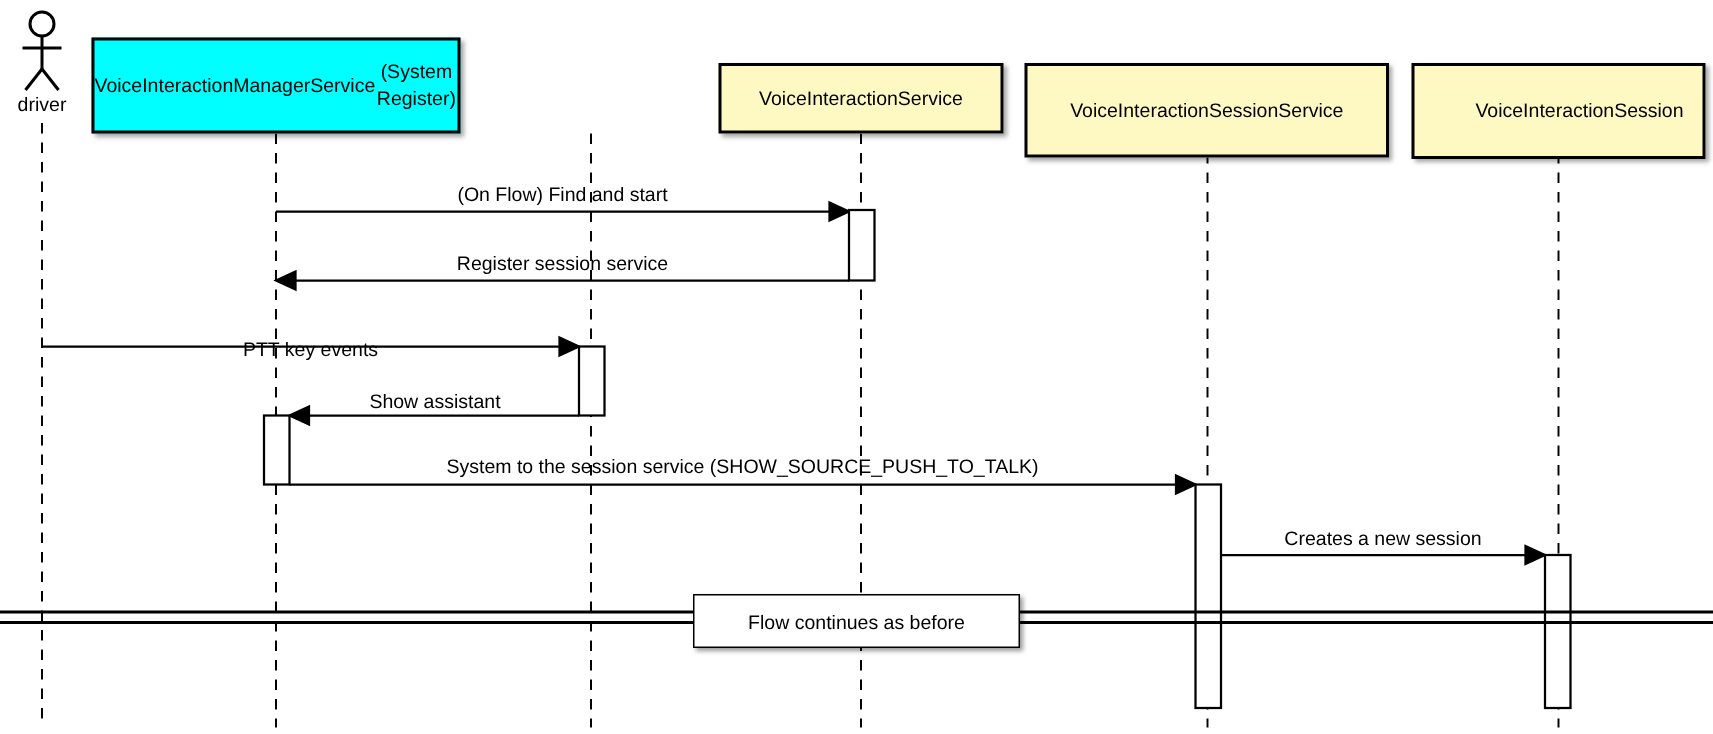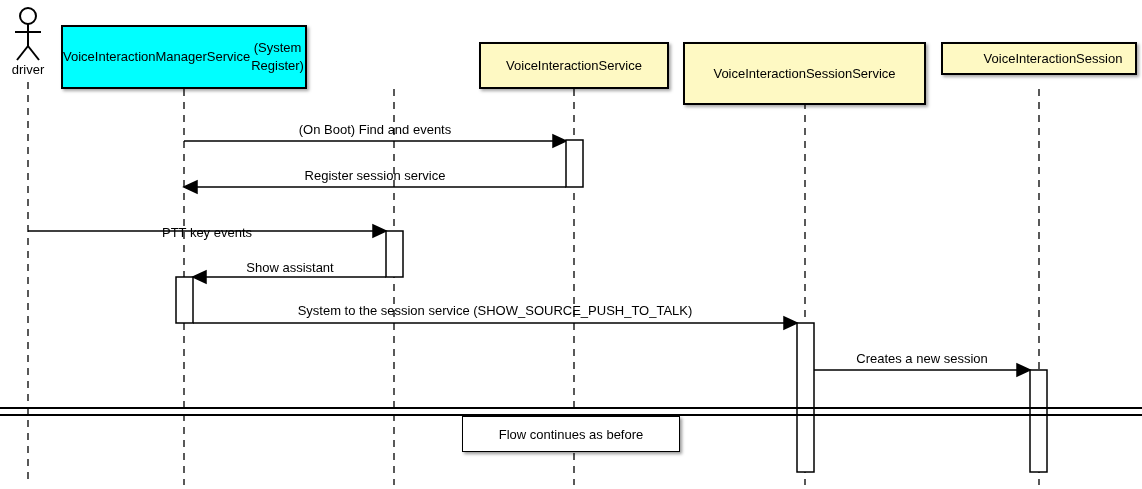--- a/index.html
+++ b/index.html
@@ -21,21 +21,21 @@
     font-size:13px; white-space:nowrap;
   }
   .msg {
     position:absolute; transform:translateX(-50%);
     font-size:13px; white-space:nowrap;
   }
   .divider-label {
     position:absolute; left:462px; top:396px; width:218px; height:36px;
     box-sizing:border-box; background:#FFFFFF; border:1.5px solid #000;
     box-shadow:2px 2px 3px rgba(0,0,0,0.4);
-    display:flex; align-items:center; justify-content:center; font-size:13px;margin-top:20px;
+    display:flex; align-items:center; justify-content:center; font-size:13px;
   }
 </style>
 </head>
 <body>
 
 <div class="diagram">
 
   <svg class="layer" width="1142" height="489" viewBox="0 0 1142 489">
 
     <g stroke="#000000" stroke-width="1.3" stroke-dasharray="7,6">
@@ -98,25 +98,25 @@
 
 
   <div class="participant green" style="left:479px; top:42px; width:190px; height:47px;">
     <div>VoiceInteractionService</div>
   </div>
 
   <div class="participant green" style="left:683px; top:42px; width:243px; height:63px;">
     <div>VoiceInteractionSessionService</div>
   </div>
 
-  <div class="participant green" style="left:941px; top:42px; width:196px; height:33px;padding-left:28px;">
+  <div class="participant green" style="left:941px; top:42px; width:196px; height:64px;padding-left:28px;">
     <div>VoiceInteractionSession</div>
   </div>
 
-  <div class="msg" style="left:375px; top:122px;">(On Boot) Find and events</div>
+  <div class="msg" style="left:375px; top:122px;">(On Flow) Find and start</div>
   <div class="msg" style="left:375px; top:168px;">Register session service</div>
   <div class="msg" style="left:207px; top:212px;margin-top:13px;">PTT key events</div>
   <div class="msg" style="left:290px; top:260px;">Show assistant</div>
   <div class="msg" style="left:495px; top:303px;">System to the session service (SHOW_SOURCE_PUSH_TO_TALK)</div>
   <div class="msg" style="left:922px; top:351px;">Creates a new session</div>
 
   <div class="divider-label">
     <span>Flow continues as before</span>
   </div>
 

